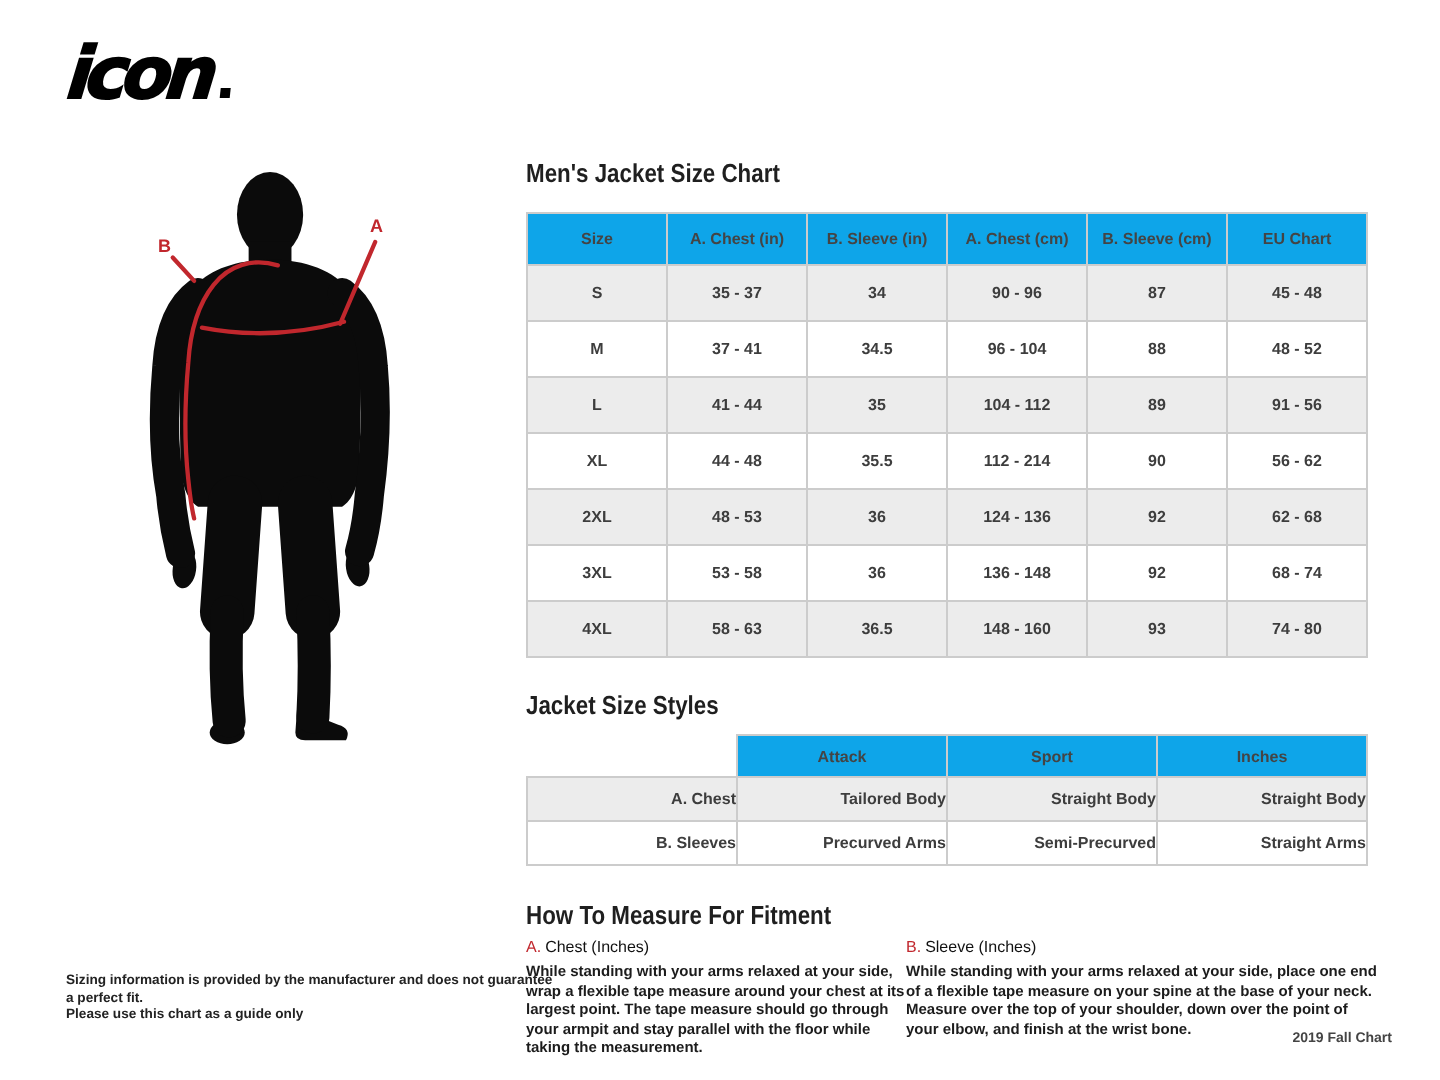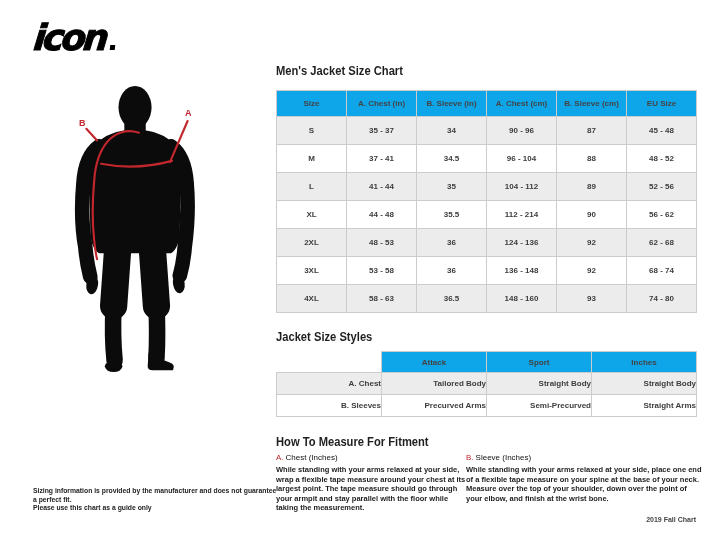--- a/index.html
+++ b/index.html
@@ -34,21 +34,21 @@
   .figure svg { display: block; }
   .measure-label {
     position: absolute;
     font-size: 9px; font-weight: bold;
     color: #c1272d;
   }
   .label-a { left: 185px; top: 108px; }
   .label-b { left: 79px;  top: 118px; }
 
   
-  .right-col { position: absolute; left: 263px; top: 56px; width: 421px; margin-left: 13px; }
+  .right-col { position: absolute; left: 263px; top: 72px; width: 421px; }
 
   .section-title {
     font-weight: bold; font-size: 13px; line-height: 15px;
     color: #1f1f1f; white-space: nowrap;
     transform: scaleX(0.86); transform-origin: 0 50%;
   }
   .title-1 { margin: 7px 0 12px 0; }
   .title-2 { margin: 16px 0 7px 0; }
   .title-3 { margin: 17px 0 3px 0; }
 
@@ -141,21 +141,21 @@
 
     <h2 class="section-title title-1">Men's Jacket Size Chart</h2>
     <table class="size-table">
         <thead>
           <tr>
             <th>Size</th>
             <th>A. Chest (in)</th>
             <th>B. Sleeve (in)</th>
             <th>A. Chest (cm)</th>
             <th>B. Sleeve (cm)</th>
-            <th>EU Size</th>
+            <th>EU Chart</th>
           </tr>
         </thead>
         <tbody>
           <tr>
             <td>S</td>
             <td>35 - 37</td>
             <td>34</td>
             <td>90 - 96</td>
             <td>87</td>
             <td>45 - 48</td>
@@ -167,21 +167,21 @@
             <td>96 - 104</td>
             <td>88</td>
             <td>48 - 52</td>
           </tr>
           <tr>
             <td>L</td>
             <td>41 - 44</td>
             <td>35</td>
             <td>104 - 112</td>
             <td>89</td>
-            <td>52 - 56</td>
+            <td>91 - 56</td>
           </tr>
           <tr>
             <td>XL</td>
             <td>44 - 48</td>
             <td>35.5</td>
             <td>112 - 214</td>
             <td>90</td>
             <td>56 - 62</td>
           </tr>
           <tr>

